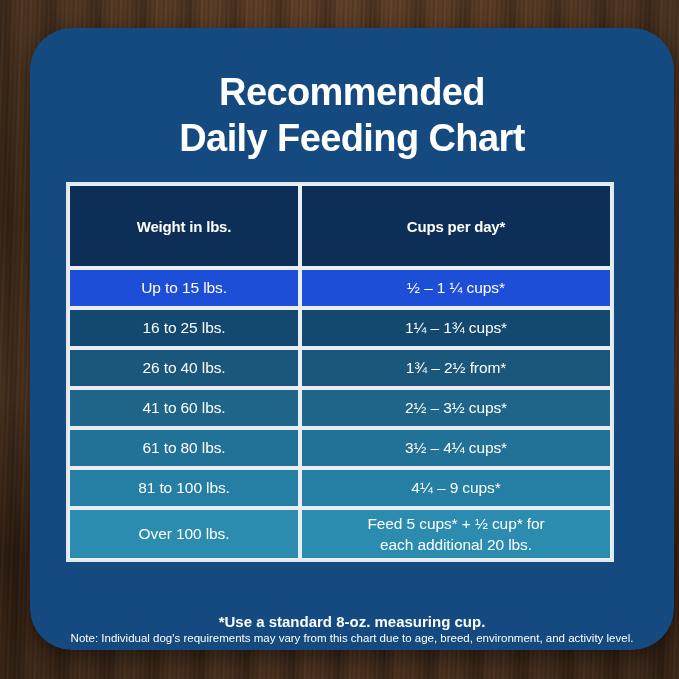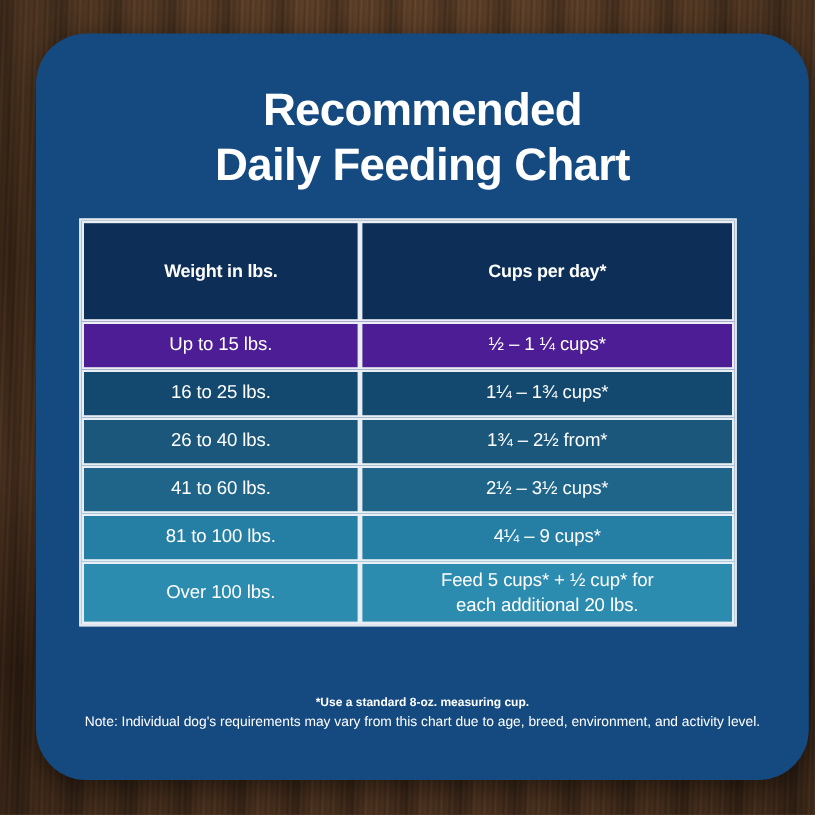--- a/index.html
+++ b/index.html
@@ -102,43 +102,44 @@
   }
 
   tbody td {
     height: 40px;
     font-size: 15.5px;
     font-weight: normal;
     letter-spacing: -0.1px;
   }
   tbody tr:last-child td { height: 52px; }
 
-  tbody tr.r0 td { background: #4c1d95; }
+  tbody tr.r0 td { background: #1d4ed8; }
   tbody tr.r1 td { background: #14496f; }
   tbody tr.r2 td { background: #1a577b; }
   tbody tr.r3 td { background: #1e6589; }
   tbody tr.r4 td { background: #217296; }
   tbody tr.r5 td { background: #257ea3; }
   tbody tr.r6 td { background: #2b8cb0; }
 
   .cups-multiline { line-height: 21px; }
 
   
   #footnote {
     position: absolute;
     left: 24px;
     right: 24px;
     top: 549px;
     text-align: center;
     color: #ffffff;
   }
   #footnote .fn-bold {
-    font-size: 10px;
+    font-size: 15px;
     font-weight: bold;
     line-height: 17px;
+    margin-top: 36px;
   }
   #footnote .fn-line {
     font-size: 11.5px;
     font-weight: normal;
     line-height: 17px;
     white-space: nowrap;
   }
 </style>
 </head>
 <body>
@@ -170,20 +171,24 @@
         <td class="col-weight">16 to 25 lbs.</td>
         <td class="col-cups">1¼ – 1¾  cups*</td>
       </tr>
       <tr class="r2">
         <td class="col-weight">26 to 40 lbs.</td>
         <td class="col-cups">1¾ – 2½ from*</td>
       </tr>
       <tr class="r3">
         <td class="col-weight">41 to 60 lbs.</td>
         <td class="col-cups">2½ – 3½ cups*</td>
+      </tr>
+      <tr class="r4">
+        <td class="col-weight">61 to 80 lbs.</td>
+        <td class="col-cups">3½ – 4¼ cups*</td>
       </tr>
       <tr class="r5">
         <td class="col-weight">81 to 100 lbs.</td>
         <td class="col-cups">4¼ – 9 cups*</td>
       </tr>
       <tr class="r6">
         <td class="col-weight">Over 100 lbs.</td>
         <td class="col-cups">
           <div class="cups-multiline">Feed 5 cups*  + ½ cup* for</div>
           <div class="cups-multiline">each  additional 20 lbs.</div>

